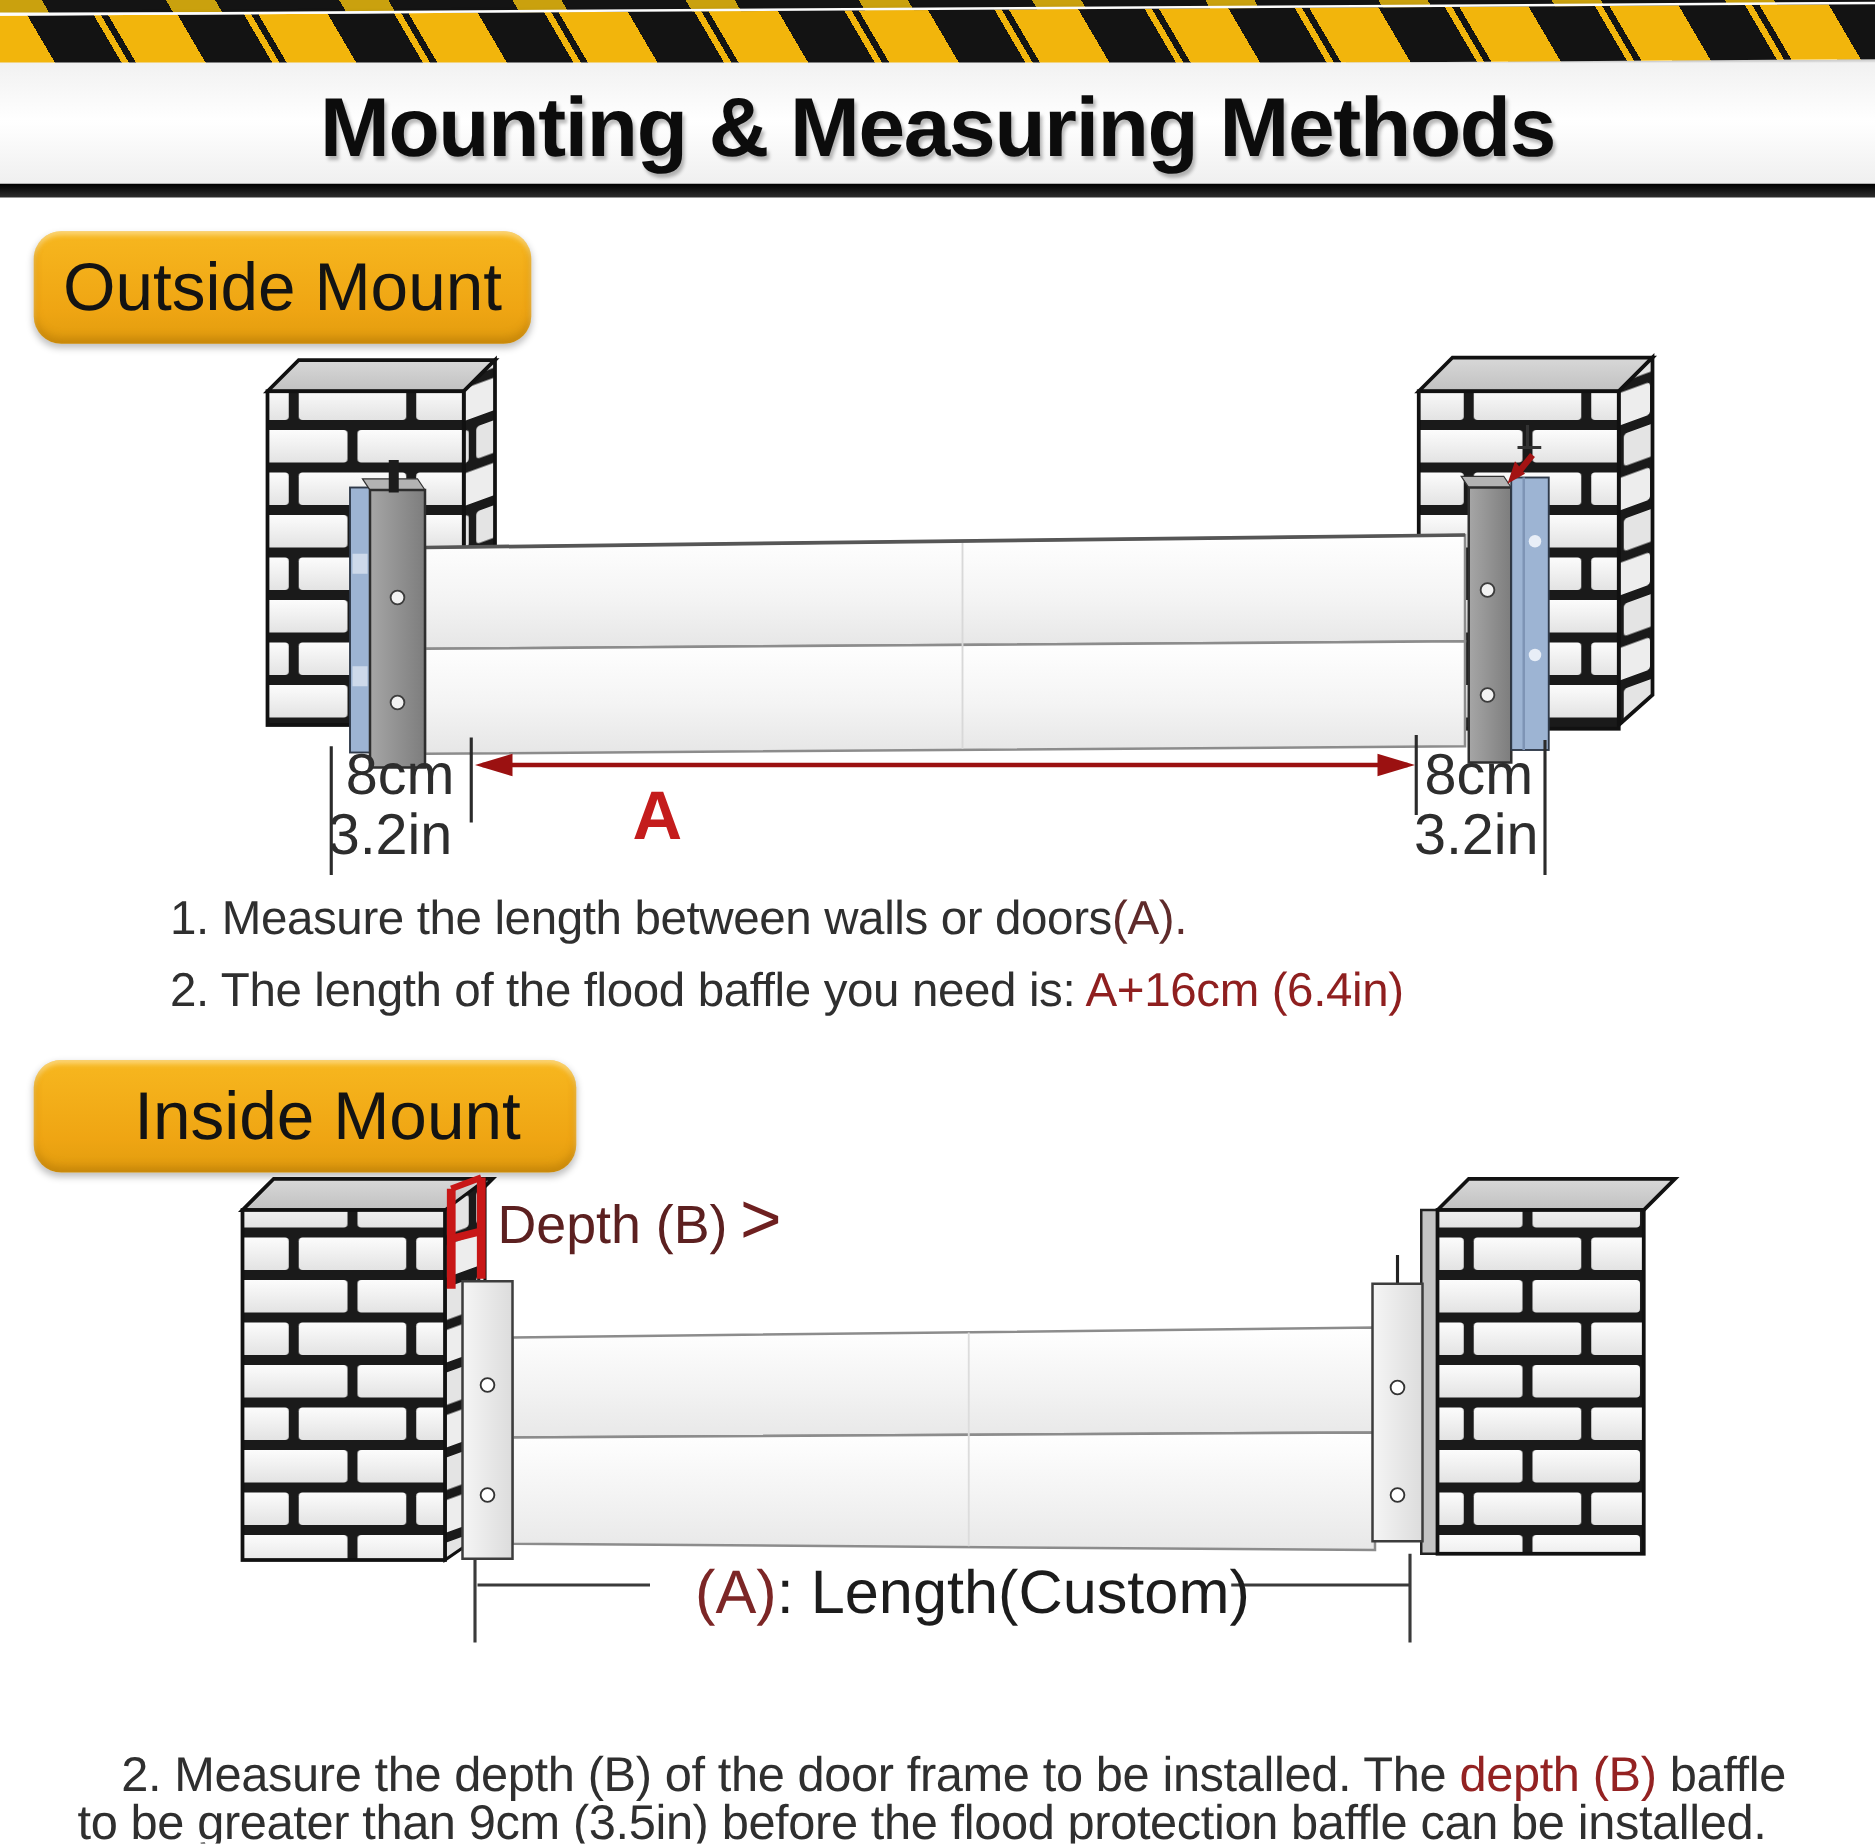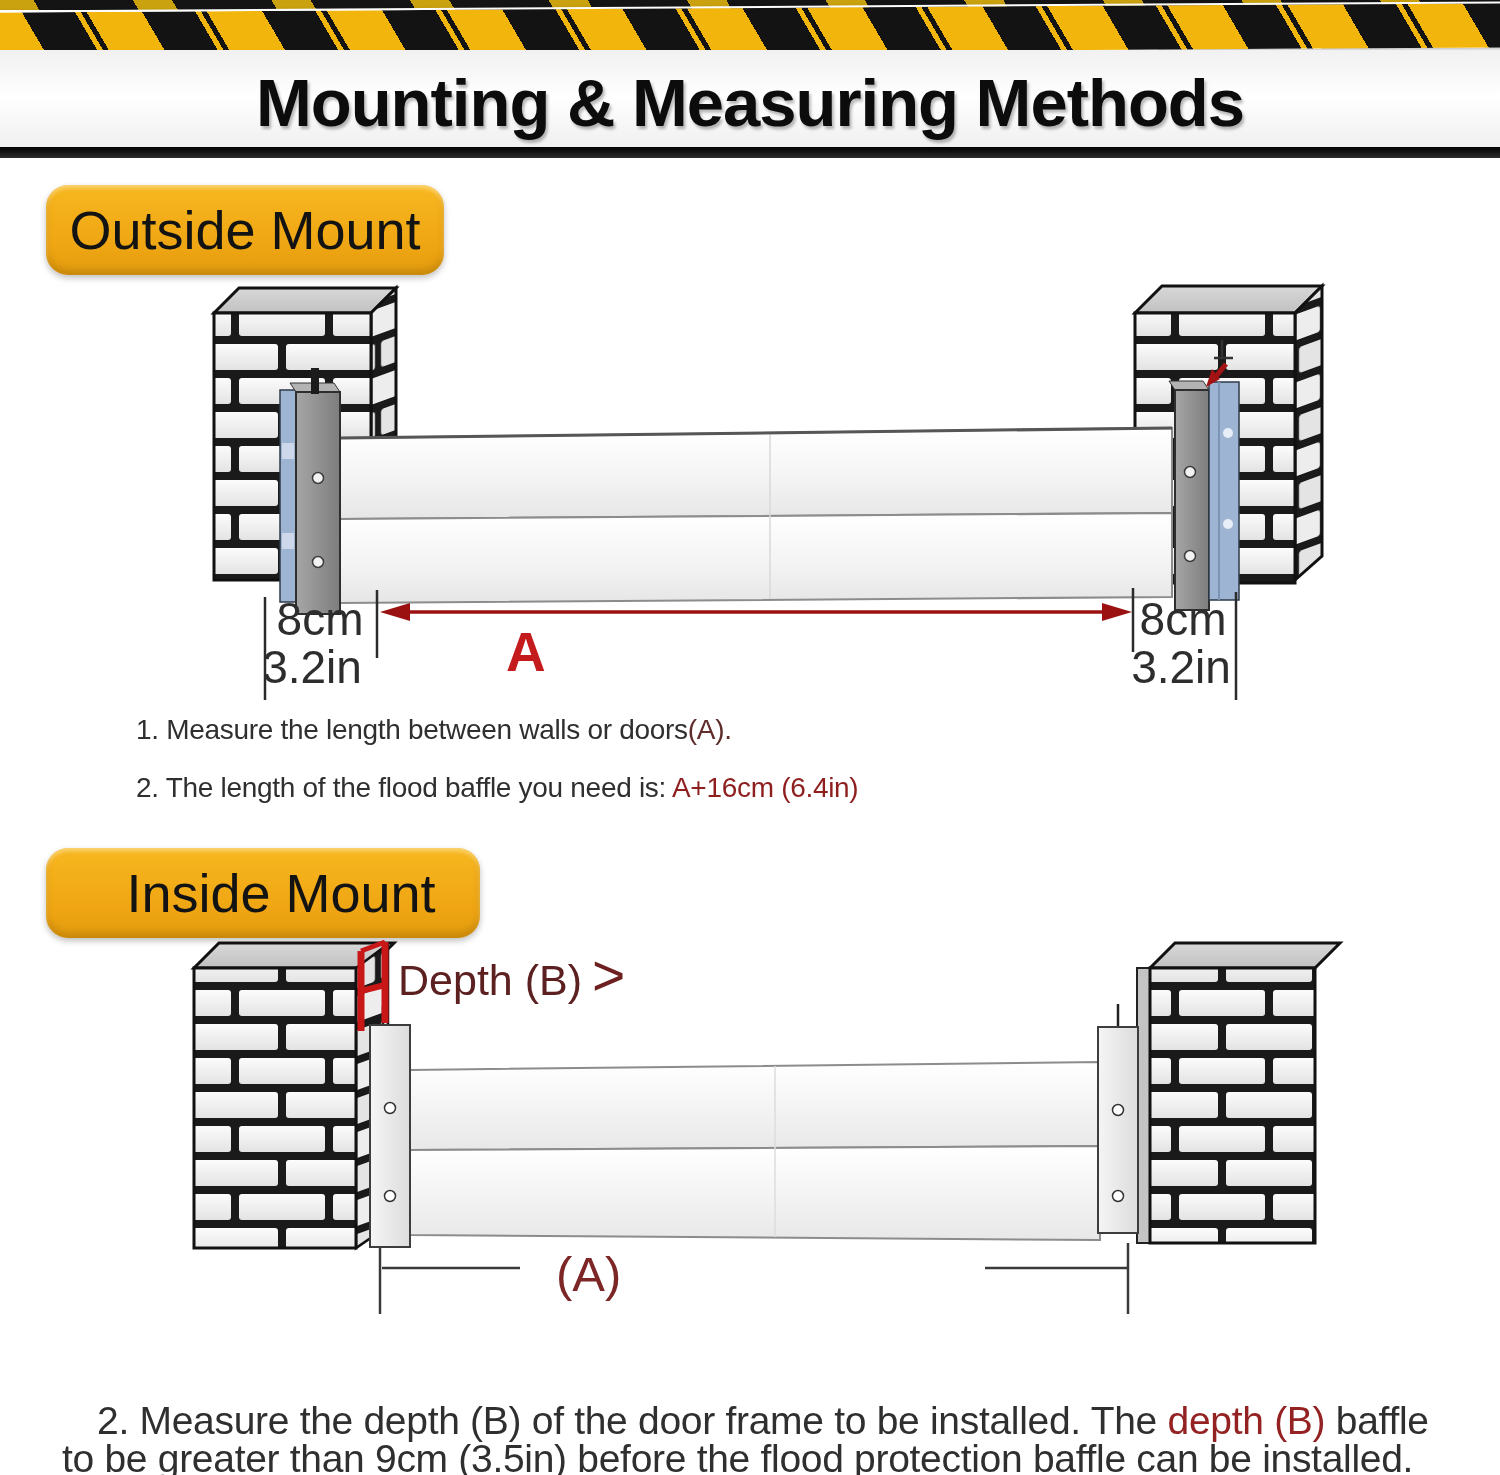--- a/index.html
+++ b/index.html
@@ -32,21 +32,21 @@
   .black-bar {
     position:absolute; top:147px; left:0; width:1500px; height:11px;
     background:linear-gradient(180deg,#000000,#2e2e2e);
   }
   
   .badge {
     position:absolute; width:398px; height:90px; border-radius:22px;
     background:linear-gradient(180deg,#f7b71f 0%,#efa513 70%,#e19c0e 100%);
     box-shadow:0 3px 6px rgba(0,0,0,0.25), inset 0 -5px 7px rgba(150,95,0,0.35), inset 0 3px 4px rgba(255,230,160,0.7);
     display:flex; align-items:center; justify-content:center;
-    font-size:54px; color:#131313; white-space:nowrap;margin-left:19px;
+    font-size:54px; color:#131313; white-space:nowrap;
   }
   #badge-outside { left:27px; top:185px; }
   #badge-inside  { left:27px; top:848px;padding-left:36px; }
   
   .dia { position:absolute; left:0; }
   #dia1 { top:280px; }
   #dia2 { top:930px; }
   
   .dim { position:absolute; font-size:46px; color:#2d2d2d; text-align:center; white-space:nowrap; }
   #dim-l-cm { left:262px; top:592px; width:116px; }
@@ -57,21 +57,21 @@
   .measure-a .a-red { font-size:55px; font-weight:700; color:#c41c1c; }
   .measure-a .a-rest { font-size:45px; color:#1e1e1e; }
   .depth-label { position:absolute; left:398px; top:942px; display:flex; align-items:baseline; white-space:nowrap; }
   .depth-label .d-name { font-size:43px; color:#5c2020; }
   .depth-label .d-gt { font-size:57px; color:#6e2020; margin:0 4px 0 10px; }
   .depth-label .d-val { font-size:52px; color:#932424; }
   .len-label { position:absolute; left:556px; top:1246px; display:flex; align-items:baseline; white-space:nowrap; }
   .len-label .l-a { font-size:49px; color:#7c2626; }
   .len-label .l-rest { font-size:49px; color:#1c1c1c; }
   
-  .step { position:absolute; font-size:28px; color:#2f2f2f; letter-spacing:-0.3px; white-space:nowrap; }
+  .step { position:absolute; font-size:38px; color:#2f2f2f; letter-spacing:-0.3px; white-space:nowrap; }
   #o-step1 { left:136px; top:714px; }
   #o-step2 { left:136px; top:772px; }
   #o-step1 .accent { color:#5f2b2b; }
   #o-step2 .accent { color:#8f1f1f; }
   #i-step1 { left:104px; top:1341px; font-size:39px; }
   #i-step2 { left:97px;  top:1399px; font-size:39px; }
   #i-step2 .accent { color:#942222; }
   #i-step3 { left:62px;  top:1437px; font-size:39px; }
 </style>
 </head>
@@ -278,20 +278,21 @@
       <line x1="1128" y1="1243" x2="1128" y2="1314"></line>
     </g>
   </svg>
 
   <div class="depth-label">
     <span class="d-name">Depth (B)</span>
     <span class="d-gt">&gt;</span>
   </div>
   <div class="len-label">
     <span class="l-a">(A)</span>
+    <span class="l-rest">: Length(Custom)</span>
   </div>
 
   <div class="step" id="i-step2">
     <span>2. Measure the depth (B) of the door frame to be installed. The </span><span class="accent">depth (B)</span><span> baffle</span>
   </div>
   <div class="step" id="i-step3">
     <span>to be greater than 9cm (3.5in) before the flood protection baffle can be installed.</span>
   </div>
 
 </div>

